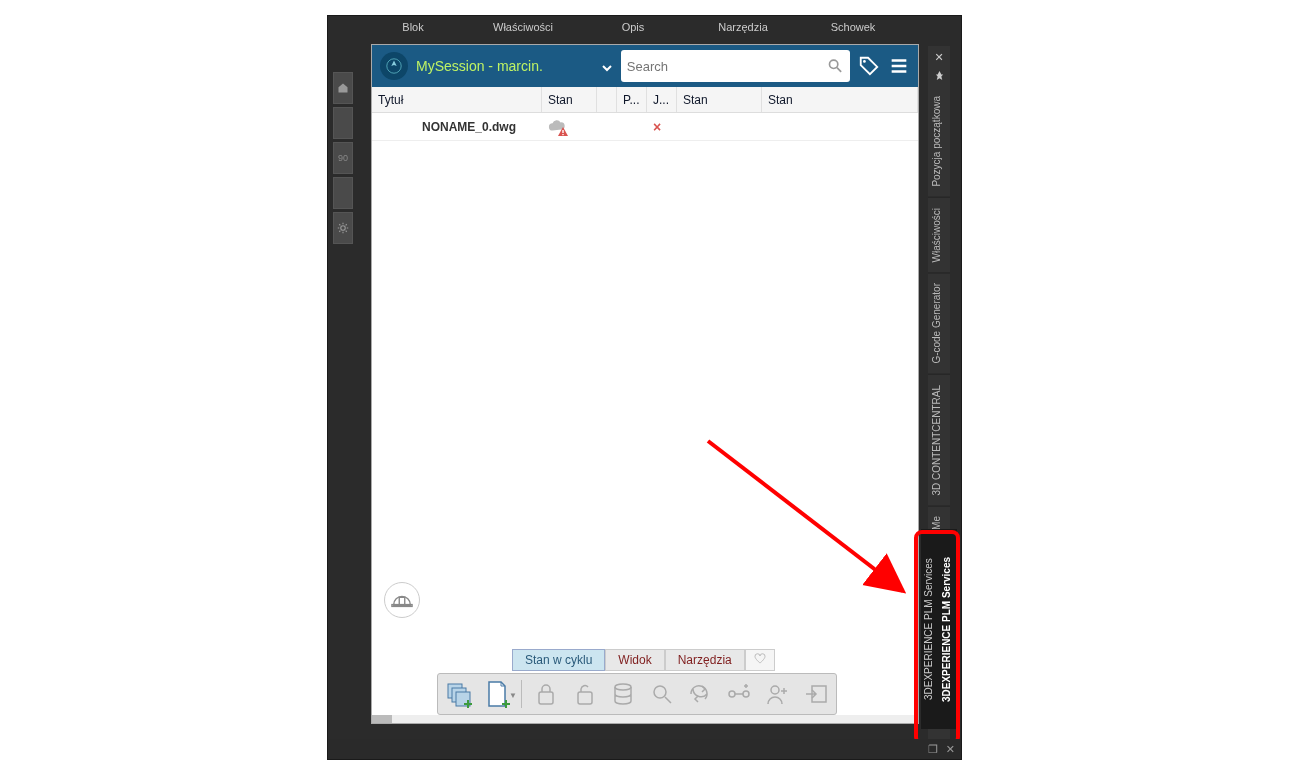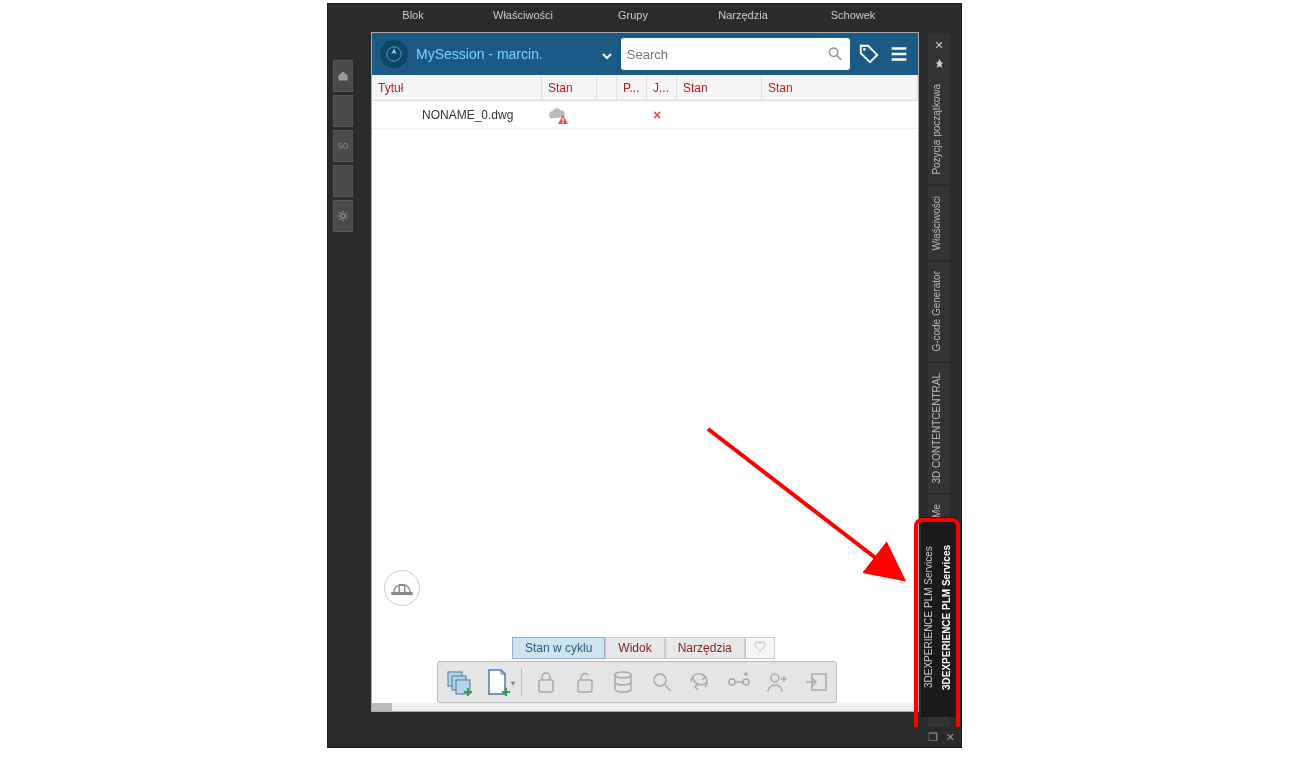--- a/index.html
+++ b/index.html
@@ -1,18 +1,18 @@
 <!DOCTYPE html>
 <html><head>
 <meta charset="utf-8">
 <style>
   * { box-sizing: border-box; margin: 0; padding: 0; font-family: Arial, sans-serif; }
   body { background: #fff; width: 1307px; height: 767px; position: relative; }
   .app-frame {
-    position: absolute; left: 327px; top: 3px; width: 635px; height: 745px;
+    position: absolute; left: 327px; top: 15px; width: 635px; height: 745px;
     background: #2b2b2b; border: 1px solid #1a1a1a;
   }
   .ribbon-tabs {
     position: absolute; left: 0; top: 0; width: 100%; height: 22px;
     display: flex; color: #ccc; font-size: 11px; align-items: center;
     padding-left: 30px; gap: 0;
   }
   .ribbon-tab { flex: 0 0 110px; text-align: center; padding: 3px 0; cursor: pointer; }
   .left-toolbar {
     position: absolute; left: 5px; top: 56px; width: 22px;
@@ -27,32 +27,32 @@
     position: absolute; left: 43px; top: 28px; width: 548px; height: 680px;
     background: #fff; border: 1px solid #aaa;
   }
   .panel-header {
     height: 42px; background: #1b5a84; display: flex; align-items: center; padding: 0 8px; gap: 8px;
   }
   .compass-icon {
     width: 28px; height: 28px; background: #0d4668; border-radius: 50%;
     display: flex; align-items: center; justify-content: center;
   }
-  .session-dd { color: #7dd3fc; font-size: 14px; flex: 0 0 auto; display: flex; align-items: flex-end; gap: 4px; cursor: pointer; }
+  .session-dd { color: #bef264; font-size: 14px; flex: 0 0 auto; display: flex; align-items: flex-end; gap: 4px; cursor: pointer; }
   .session-dd .redact { display:inline-block; width:50px; height:12px; background:#1b5a84; }
   .search-box {
     flex: 1; height: 32px; background: #fff; border-radius: 3px;
     display: flex; align-items: center; padding: 0 6px;
   }
   .search-box input { border: none; outline: none; width: 100%; font-size: 13px; color: #333; }
   .search-box svg { width: 18px; height: 18px; fill: #999; }
   .hdr-icon { width: 22px; height: 22px; cursor: pointer; }
   .table-header {
     height: 26px; background: #f5f5f5; border-bottom: 1px solid #ddd;
-    display: flex; font-size: 12px; color: #b91c1c; align-items: center;
+    display: flex; font-size: 12px; color: #0f172a; align-items: center;
   }
   .th { padding: 0 6px; border-right: 1px solid #e0e0e0; height: 100%; display: flex; align-items: center; }
   .col-tytul { width: 170px; }
   .col-stan1 { width: 55px; }
   .col-blank { width: 20px; }
   .col-p { width: 30px; }
   .col-j { width: 30px; }
   .col-stan2 { width: 85px; }
   .col-opis { flex: 1; }
   .table-row {
@@ -124,21 +124,21 @@
   .statusbar span { color:#999; font-size:11px; cursor:pointer; }
 </style>
 </head>
 <body>
 
 <div class="app-frame">
 
   <div class="ribbon-tabs">
     <div class="ribbon-tab">Blok</div>
     <div class="ribbon-tab">Właściwości</div>
-    <div class="ribbon-tab">Grupy</div>
+    <div class="ribbon-tab">Opis</div>
     <div class="ribbon-tab">Narzędzia</div>
     <div class="ribbon-tab">Schowek</div>
   </div>
 
   <div class="left-toolbar">
     <div class="left-btn">
       <svg viewBox="0 0 16 16">
           <path fill="#999" d="M8 2l6 5v7H2V7z"></path>
         </svg>
     </div>
@@ -188,21 +188,21 @@
       <div class="th col-tytul">Tytuł</div>
       <div class="th col-stan1">Stan</div>
       <div class="th col-blank"></div>
       <div class="th col-p">P...</div>
       <div class="th col-j">J...</div>
       <div class="th col-stan2">Stan</div>
       <div class="th col-opis">Stan</div>
     </div>
 
     <div class="table-row">
-      <div class="td col-tytul" style="padding-left:50px;">NONAME_0.dwg</div>
+      <div class="td col-tytul" style="padding-left:50px;font-weight:bold;">NONAME_0.dwg</div>
       <div class="td col-stan1">
         <span class="status-warn">
           <svg class="cloud" width="18" height="14" viewBox="0 0 20 14">
               <path d="M5 12a4 4 0 010-8 5 5 0 019-1 4 4 0 011 8z" fill="#bbb"></path>
             </svg>
           <svg class="tri" viewBox="0 0 10 10">
               <path d="M5 0l5 9H0z" fill="#d9534f"></path>
               <rect x="4.3" y="3" width="1.4" height="3" fill="#fff"></rect>
               <rect x="4.3" y="7" width="1.4" height="1.2" fill="#fff"></rect>
             </svg>

